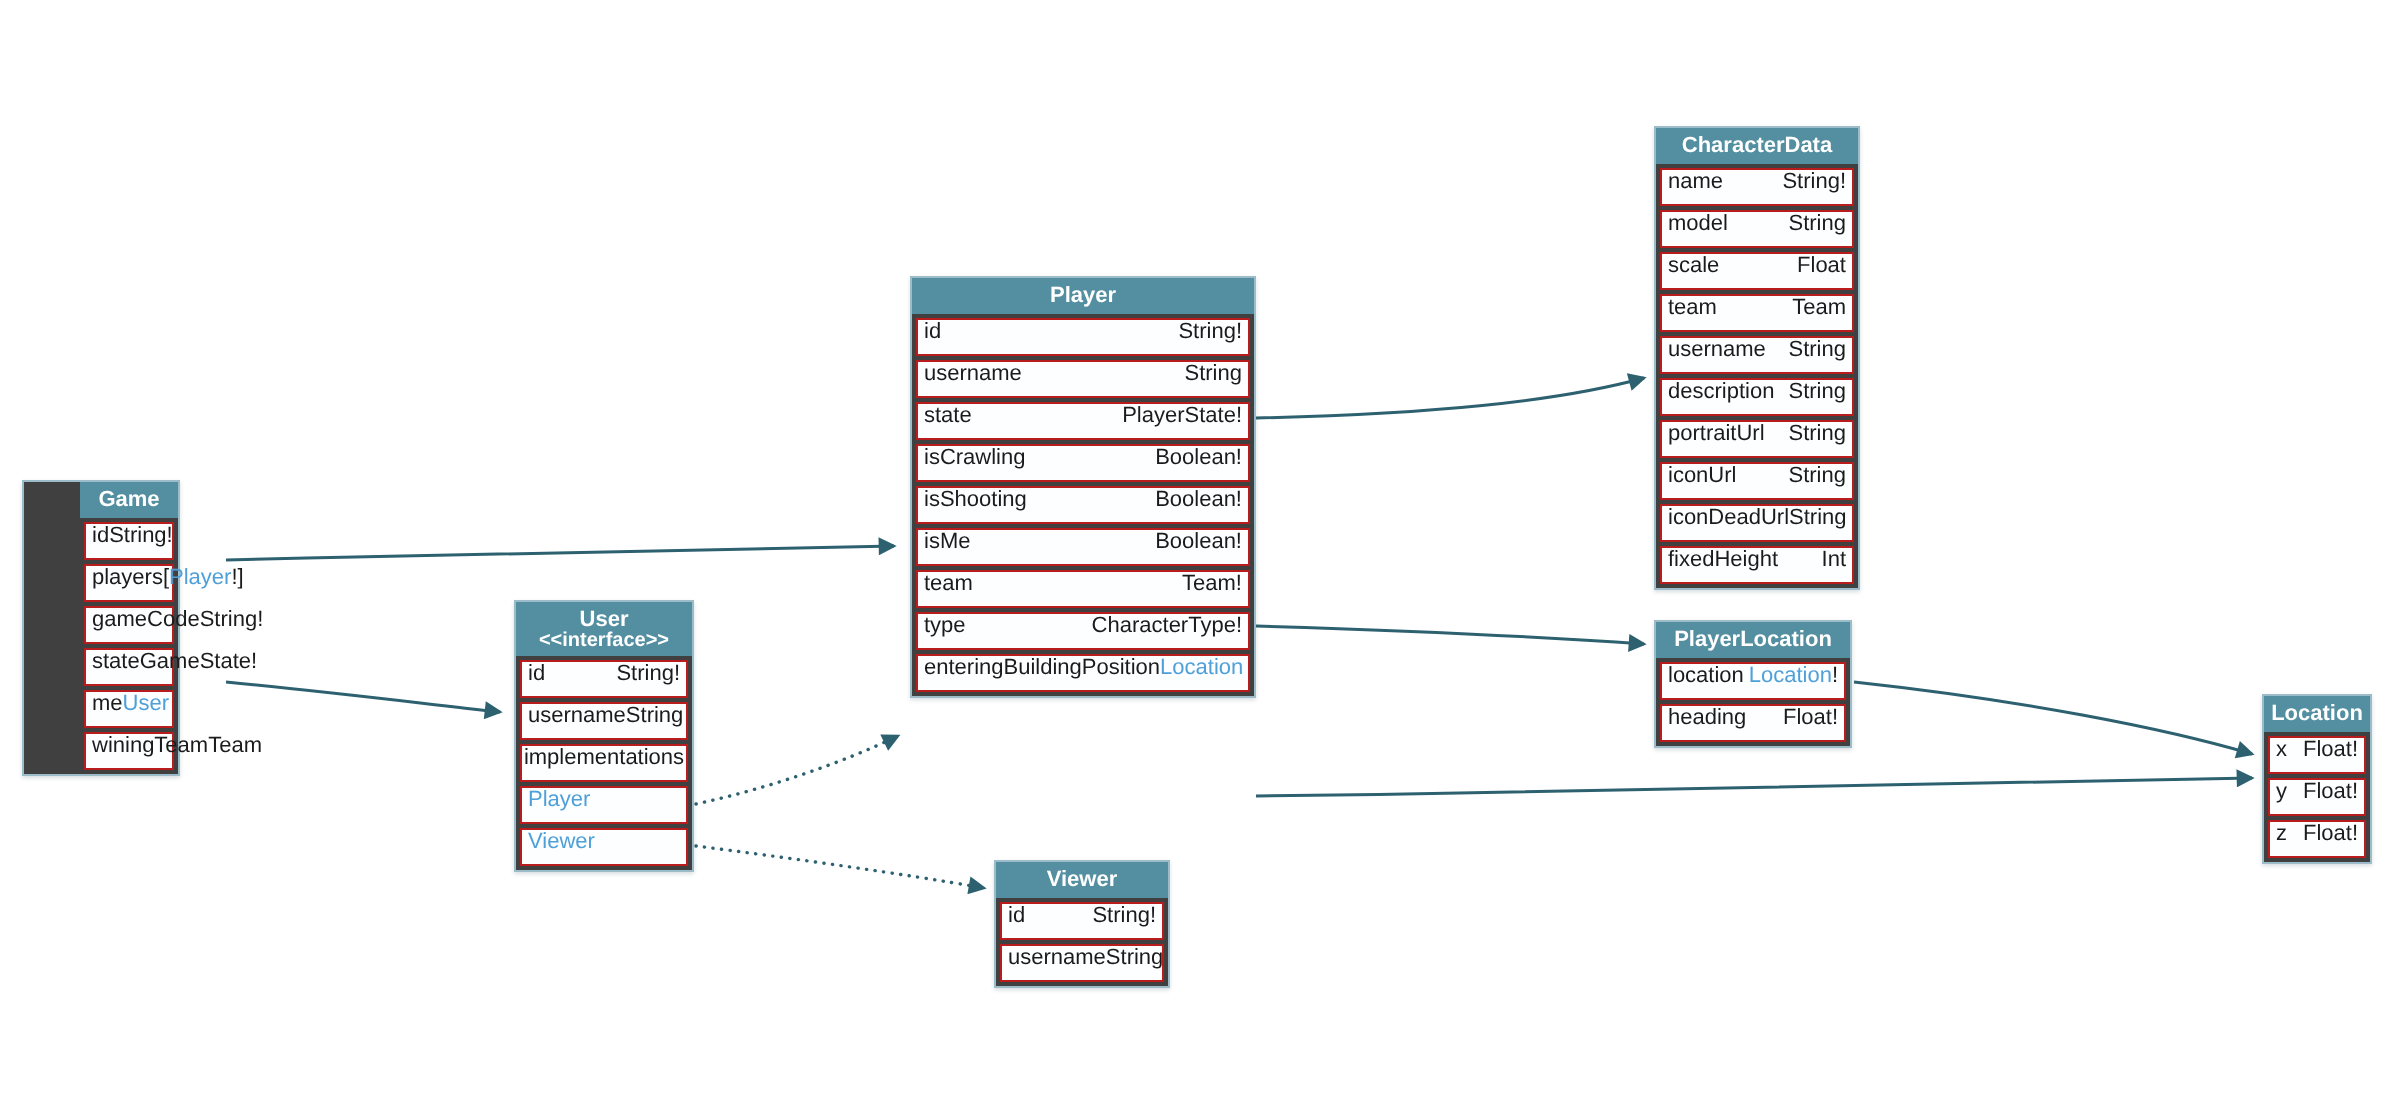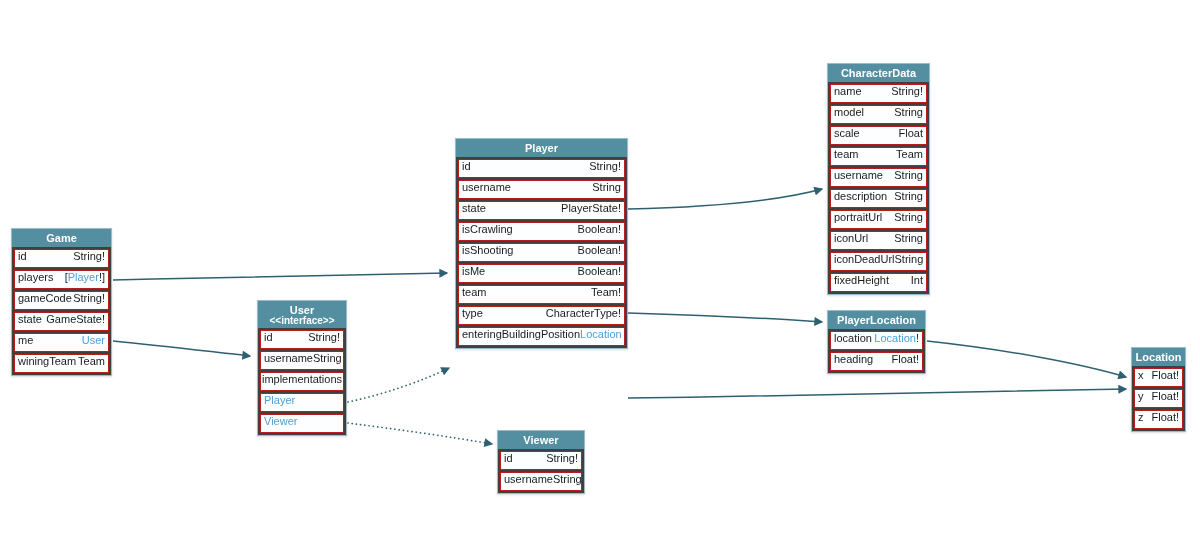--- a/index.html
+++ b/index.html
@@ -16,21 +16,21 @@
   .rows{padding:2px;}
   .row{box-sizing:border-box;height:19px;margin-bottom:2px;background:#fcfeff;
        border:1px solid #b91c1c;display:flex;align-items:flex-start;justify-content:space-between;
        padding:0 3px;font-size:11px;color:#1b1b1b;white-space:nowrap;}
   .row:last-child{margin-bottom:0;}
   .row.center{justify-content:center;}
   .fname{text-align:left;}
   .ftype{text-align:right;}
   .link{color:#4fa0d9;cursor:pointer;}
 
-  #n-game{left:11px;top:228px;width:101px;}
+  #n-game{left:11px;top:240px;width:79px;padding-left:28px;}
   #n-user{left:257px;top:300px;width:90px;}
   #n-user .hdr{height:27px;}
   #n-player{left:455px;top:138px;width:173px;}
   #n-viewer{left:497px;top:430px;width:88px;}
   #n-characterdata{left:827px;top:63px;width:103px;}
   #n-playerlocation{left:827px;top:310px;width:99px;}
   #n-location{left:1131px;top:347px;width:55px;}
 
   .rel{fill:none;stroke:#2d6170;stroke-width:1.5;}
   .rel.dotted{stroke-dasharray:0.1 4.2;stroke-linecap:round;stroke-width:1.7;}

